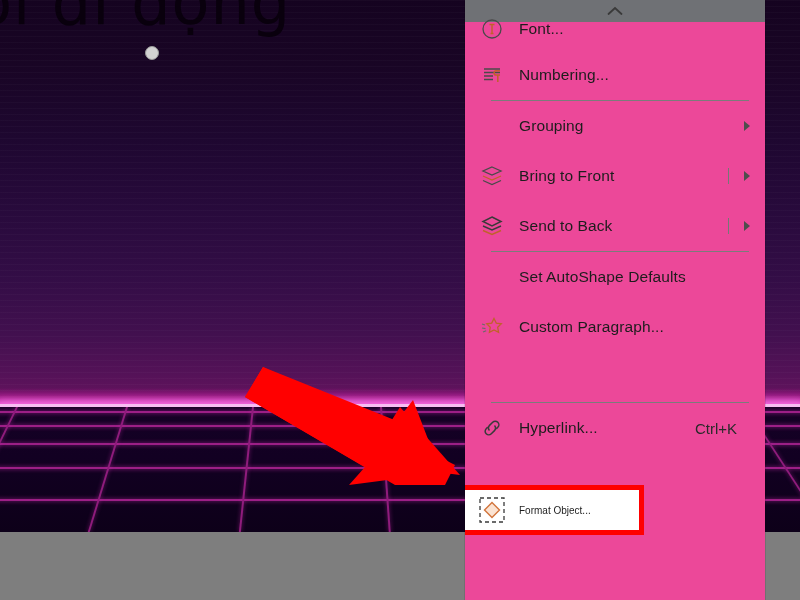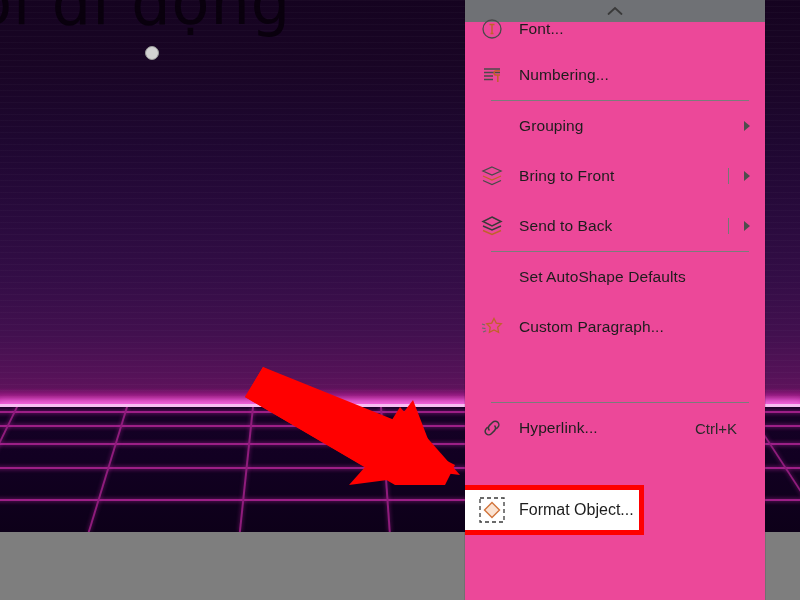--- a/index.html
+++ b/index.html
@@ -147,21 +147,21 @@
     background: #ffffff;
     z-index: 5;
   }
   .hl-content {
     position: absolute; left: -9px; top: 485px;
     width: 188px; height: 50px;
     display: flex; align-items: center; padding-left: 21px;
     z-index: 6;
   }
   .hl-content .mi-icon { width: 30px; height:30px; flex:0 0 30px; display:flex; align-items:center; justify-content:center; margin-right: 12px; }
-  .hl-content .mi-label { font-size: 16px; color: #1d1d1d; white-space: nowrap; }
+  .hl-content .mi-label { font-size: 10px; color: #1d1d1d; white-space: nowrap; }
 
   .ico { display: block; }
 </style>
 </head>
 <body>
 
 <div id="app">
 
   <div class="slide-area">
     <div class="sky"></div>

